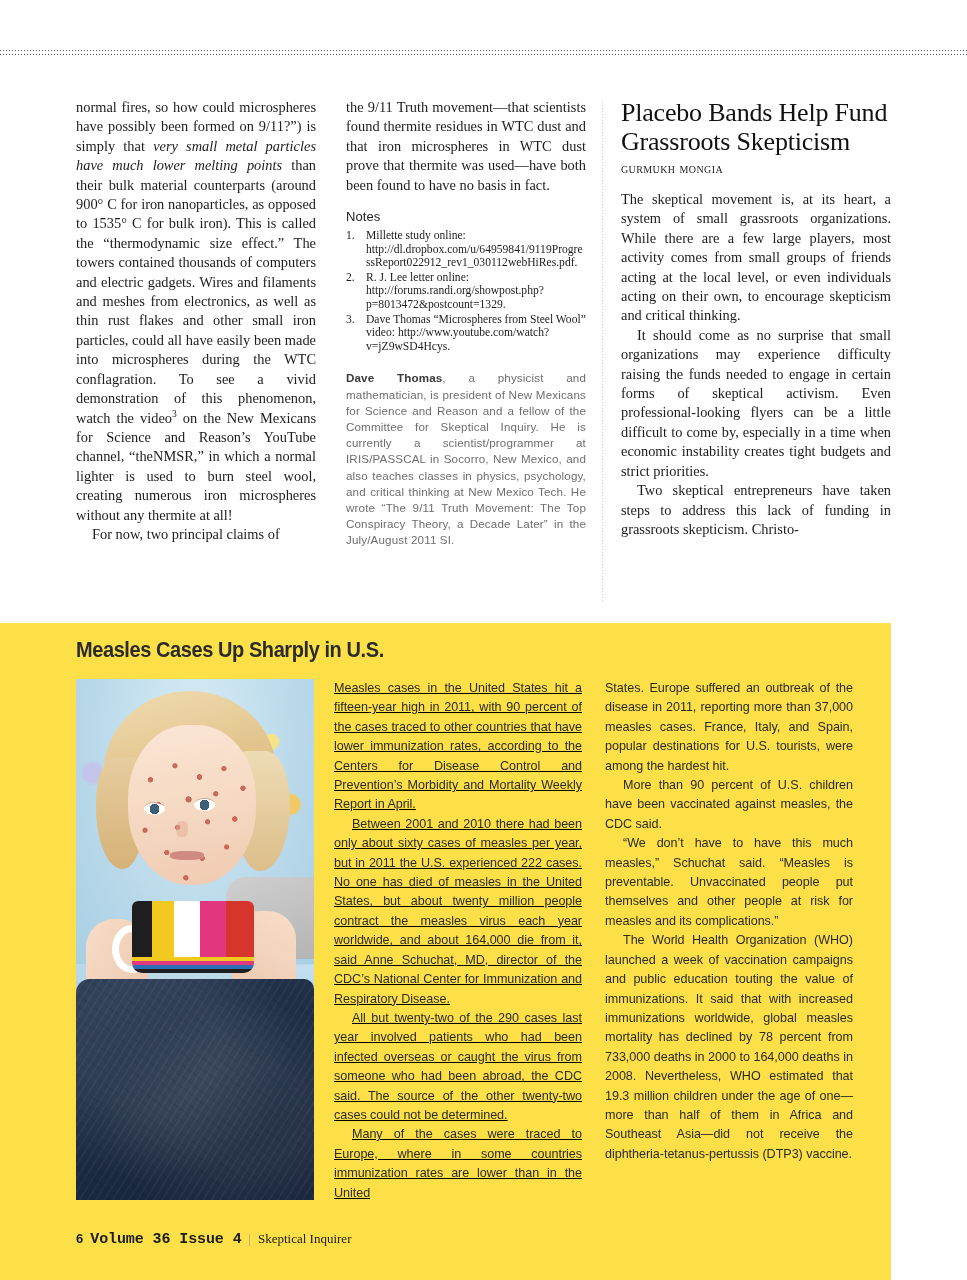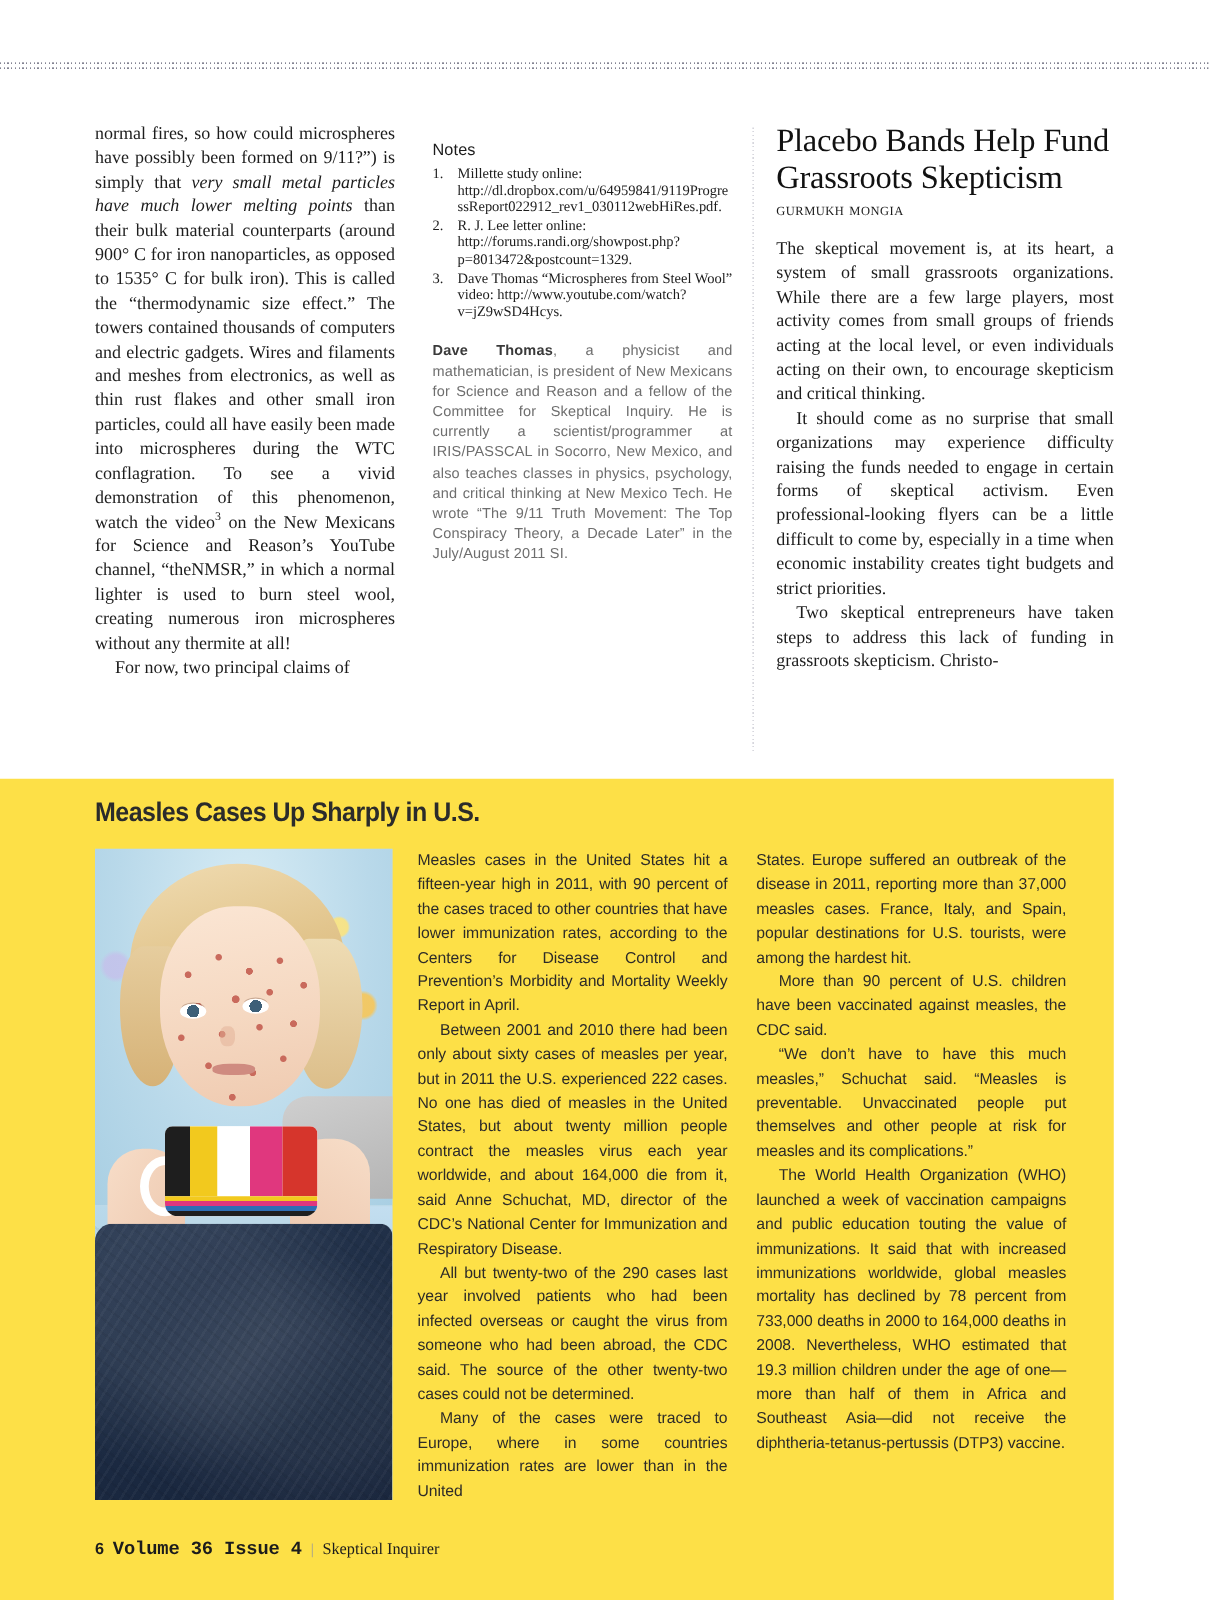--- a/index.html
+++ b/index.html
@@ -305,21 +305,21 @@
   .ph-bedR {
     position: absolute; left: 212px; top: 286px; width: 26px; height: 96px;
     background: linear-gradient(180deg,#c3def0,#a9cfe3);
   }
 
   .panel-col {
     position: absolute;
     top: 56px;
     width: 248px;
   }
-  .pc1 { left: 334px; }
+  .pc1 { left: 334px; text-decoration: underline; }
   .pc2 { left: 605px; }
   .body-sans {
     font-family: "Liberation Sans", sans-serif;
     font-size: 12.6px;
     line-height: 19.4px;
     color: #2d2b28;
     text-align: justify;
     text-justify: inter-word;
     margin: 0;
     letter-spacing: -0.05px;
@@ -368,20 +368,21 @@
   <div class="upper">
 
     <div class="vrule"></div>
 
     <div class="col col1">
       <p class="body-serif">normal fires, so how could microspheres have possibly been formed on 9/11?”) is simply that <i>very small metal particles have much lower melting points</i> than their bulk material counterparts (around 900° C for iron nanoparticles, as opposed to 1535° C for bulk iron). This is called the “thermodynamic size effect.” The towers contained thousands of computers and electric gadgets. Wires and filaments and meshes from electronics, as well as thin rust flakes and other small iron particles, could all have easily been made into microspheres during the WTC conflagration. To see a vivid demonstration of this phenomenon, watch the video<span class="sup">3</span> on the New Mexicans for Science and Reason’s YouTube channel, “theNMSR,” in which a normal lighter is used to burn steel wool, creating numerous iron microspheres without any thermite at all!</p>
       <p class="body-serif">For now, two principal claims of</p>
     </div>
 
     <div class="col col2">
+      <p class="body-serif">the 9/11 Truth movement—that scientists found thermite residues in WTC dust and that iron microspheres in WTC dust prove that thermite was used—have both been found to have no basis in fact.</p>
 
       <div class="notes-head">Notes</div>
       <ol class="notes">
         <li>
           <span class="num">1.</span>
           <span>Millette study online: http://dl.dropbox.com/u/64959841/9119ProgressReport022912_rev1_030112webHiRes.pdf.</span>
         </li>
         <li>
           <span class="num">2.</span>
           <span>R. J. Lee letter online: http://forums.randi.org/showpost.php?p=8013472&amp;postcount=1329.</span>

